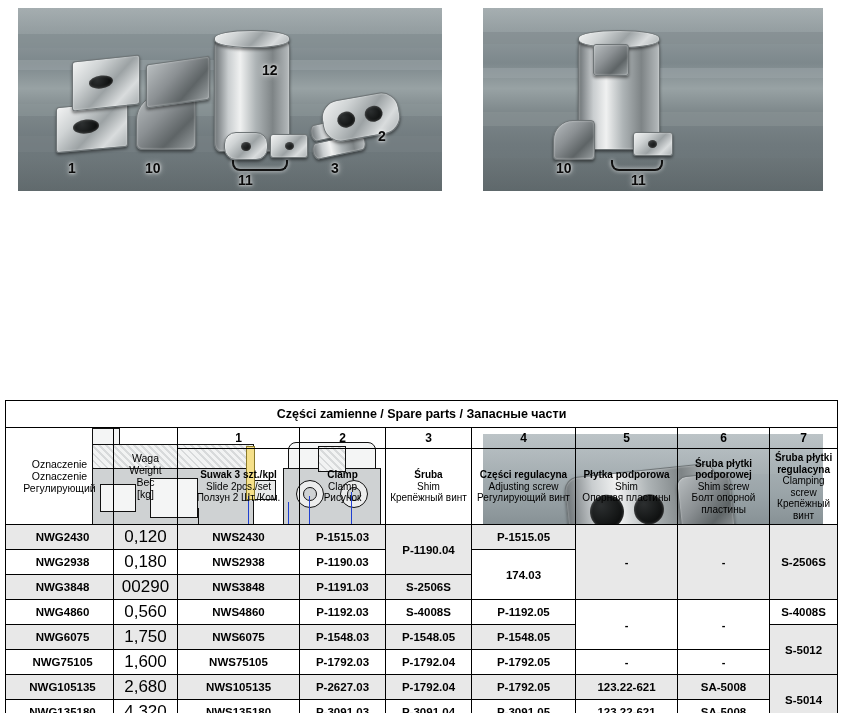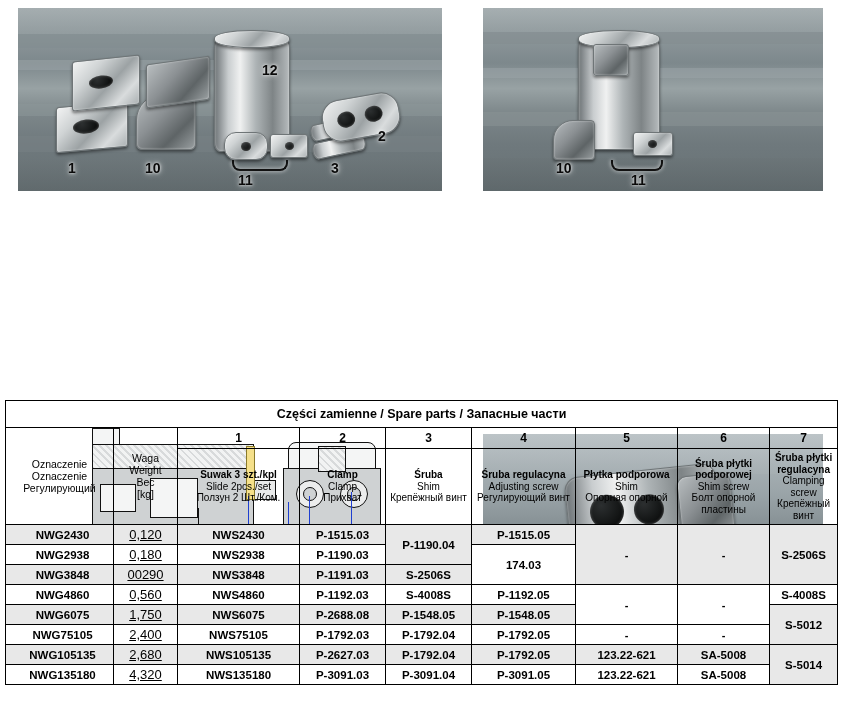--- a/index.html
+++ b/index.html
@@ -172,21 +172,21 @@
     line-height: 12px;
     font-weight: normal;
   }
   .hdr-left .l1 { font-weight: normal; }
   td.rowname {
     font-weight: bold;
     font-size: 11.5px;
     text-align: left;
     padding-left: 8px !important;
   }
-  td.weight { font-size: 13px; text-decoration: underline; }
+  td.weight { font-size: 17px; }
   td.val { font-weight: bold; font-size: 11.5px; }
   tr.alt td { background: #e8e8e8; }
   tr.plainrow td { background: #ffffff; }
   .dash { font-weight: bold; }
 </style>
 </head>
 <body>
 
 <div class="photo-row">
 
@@ -351,36 +351,36 @@
       </tr>
       <tr>
         <th class="desc-head">
           <div class="pl">Suwak 3 szt./kpl</div>
           <div class="en">Slide 2pcs./set</div>
           <div class="ru">Ползун 2 Шт./Ком.</div>
         </th>
         <th class="desc-head">
           <div class="pl">Clamp</div>
           <div class="en">Clamp</div>
-          <div class="ru">Прихват</div>
+          <div class="ru">Рисунок</div>
         </th>
         <th class="desc-head">
           <div class="pl">Śruba</div>
           <div class="en">Shim</div>
           <div class="ru">Крепёжный винт</div>
         </th>
         <th class="desc-head">
-          <div class="pl">Śruba regulacyna</div>
+          <div class="pl">Części regulacyna</div>
           <div class="en">Adjusting screw</div>
           <div class="ru">Регулирующий винт</div>
         </th>
         <th class="desc-head">
           <div class="pl">Płytka podporowa</div>
           <div class="en">Shim</div>
-          <div class="ru">Опорная опорной</div>
+          <div class="ru">Опорная пластины</div>
         </th>
         <th class="desc-head">
           <div class="pl">Śruba płytki podporowej</div>
           <div class="en">Shim  screw</div>
           <div class="ru">Болт опорной пластины</div>
         </th>
         <th class="desc-head">
           <div class="pl">Śruba płytki regulacyna</div>
           <div class="en">Clamping screw</div>
           <div class="ru">Крепёжный винт</div>
@@ -426,29 +426,29 @@
         <td class="val">P-1192.05</td>
         <td class="dash" rowspan="2">-</td>
         <td class="dash" rowspan="2">-</td>
         <td class="val">S-4008S</td>
       </tr>
 
       <tr class="alt">
         <td class="rowname">NWG6075</td>
         <td class="weight">1,750</td>
         <td class="val">NWS6075</td>
-        <td class="val">P-2688.08</td>
+        <td class="val">P-1548.03</td>
         <td class="val">P-1548.05</td>
         <td class="val">P-1548.05</td>
         <td class="val" rowspan="2">S-5012</td>
       </tr>
 
       <tr class="plainrow">
         <td class="rowname">NWG75105</td>
-        <td class="weight">2,400</td>
+        <td class="weight">1,600</td>
         <td class="val">NWS75105</td>
         <td class="val">P-1792.03</td>
         <td class="val">P-1792.04</td>
         <td class="val">P-1792.05</td>
         <td class="dash">-</td>
         <td class="dash">-</td>
       </tr>
 
       <tr class="alt">
         <td class="rowname">NWG105135</td>

